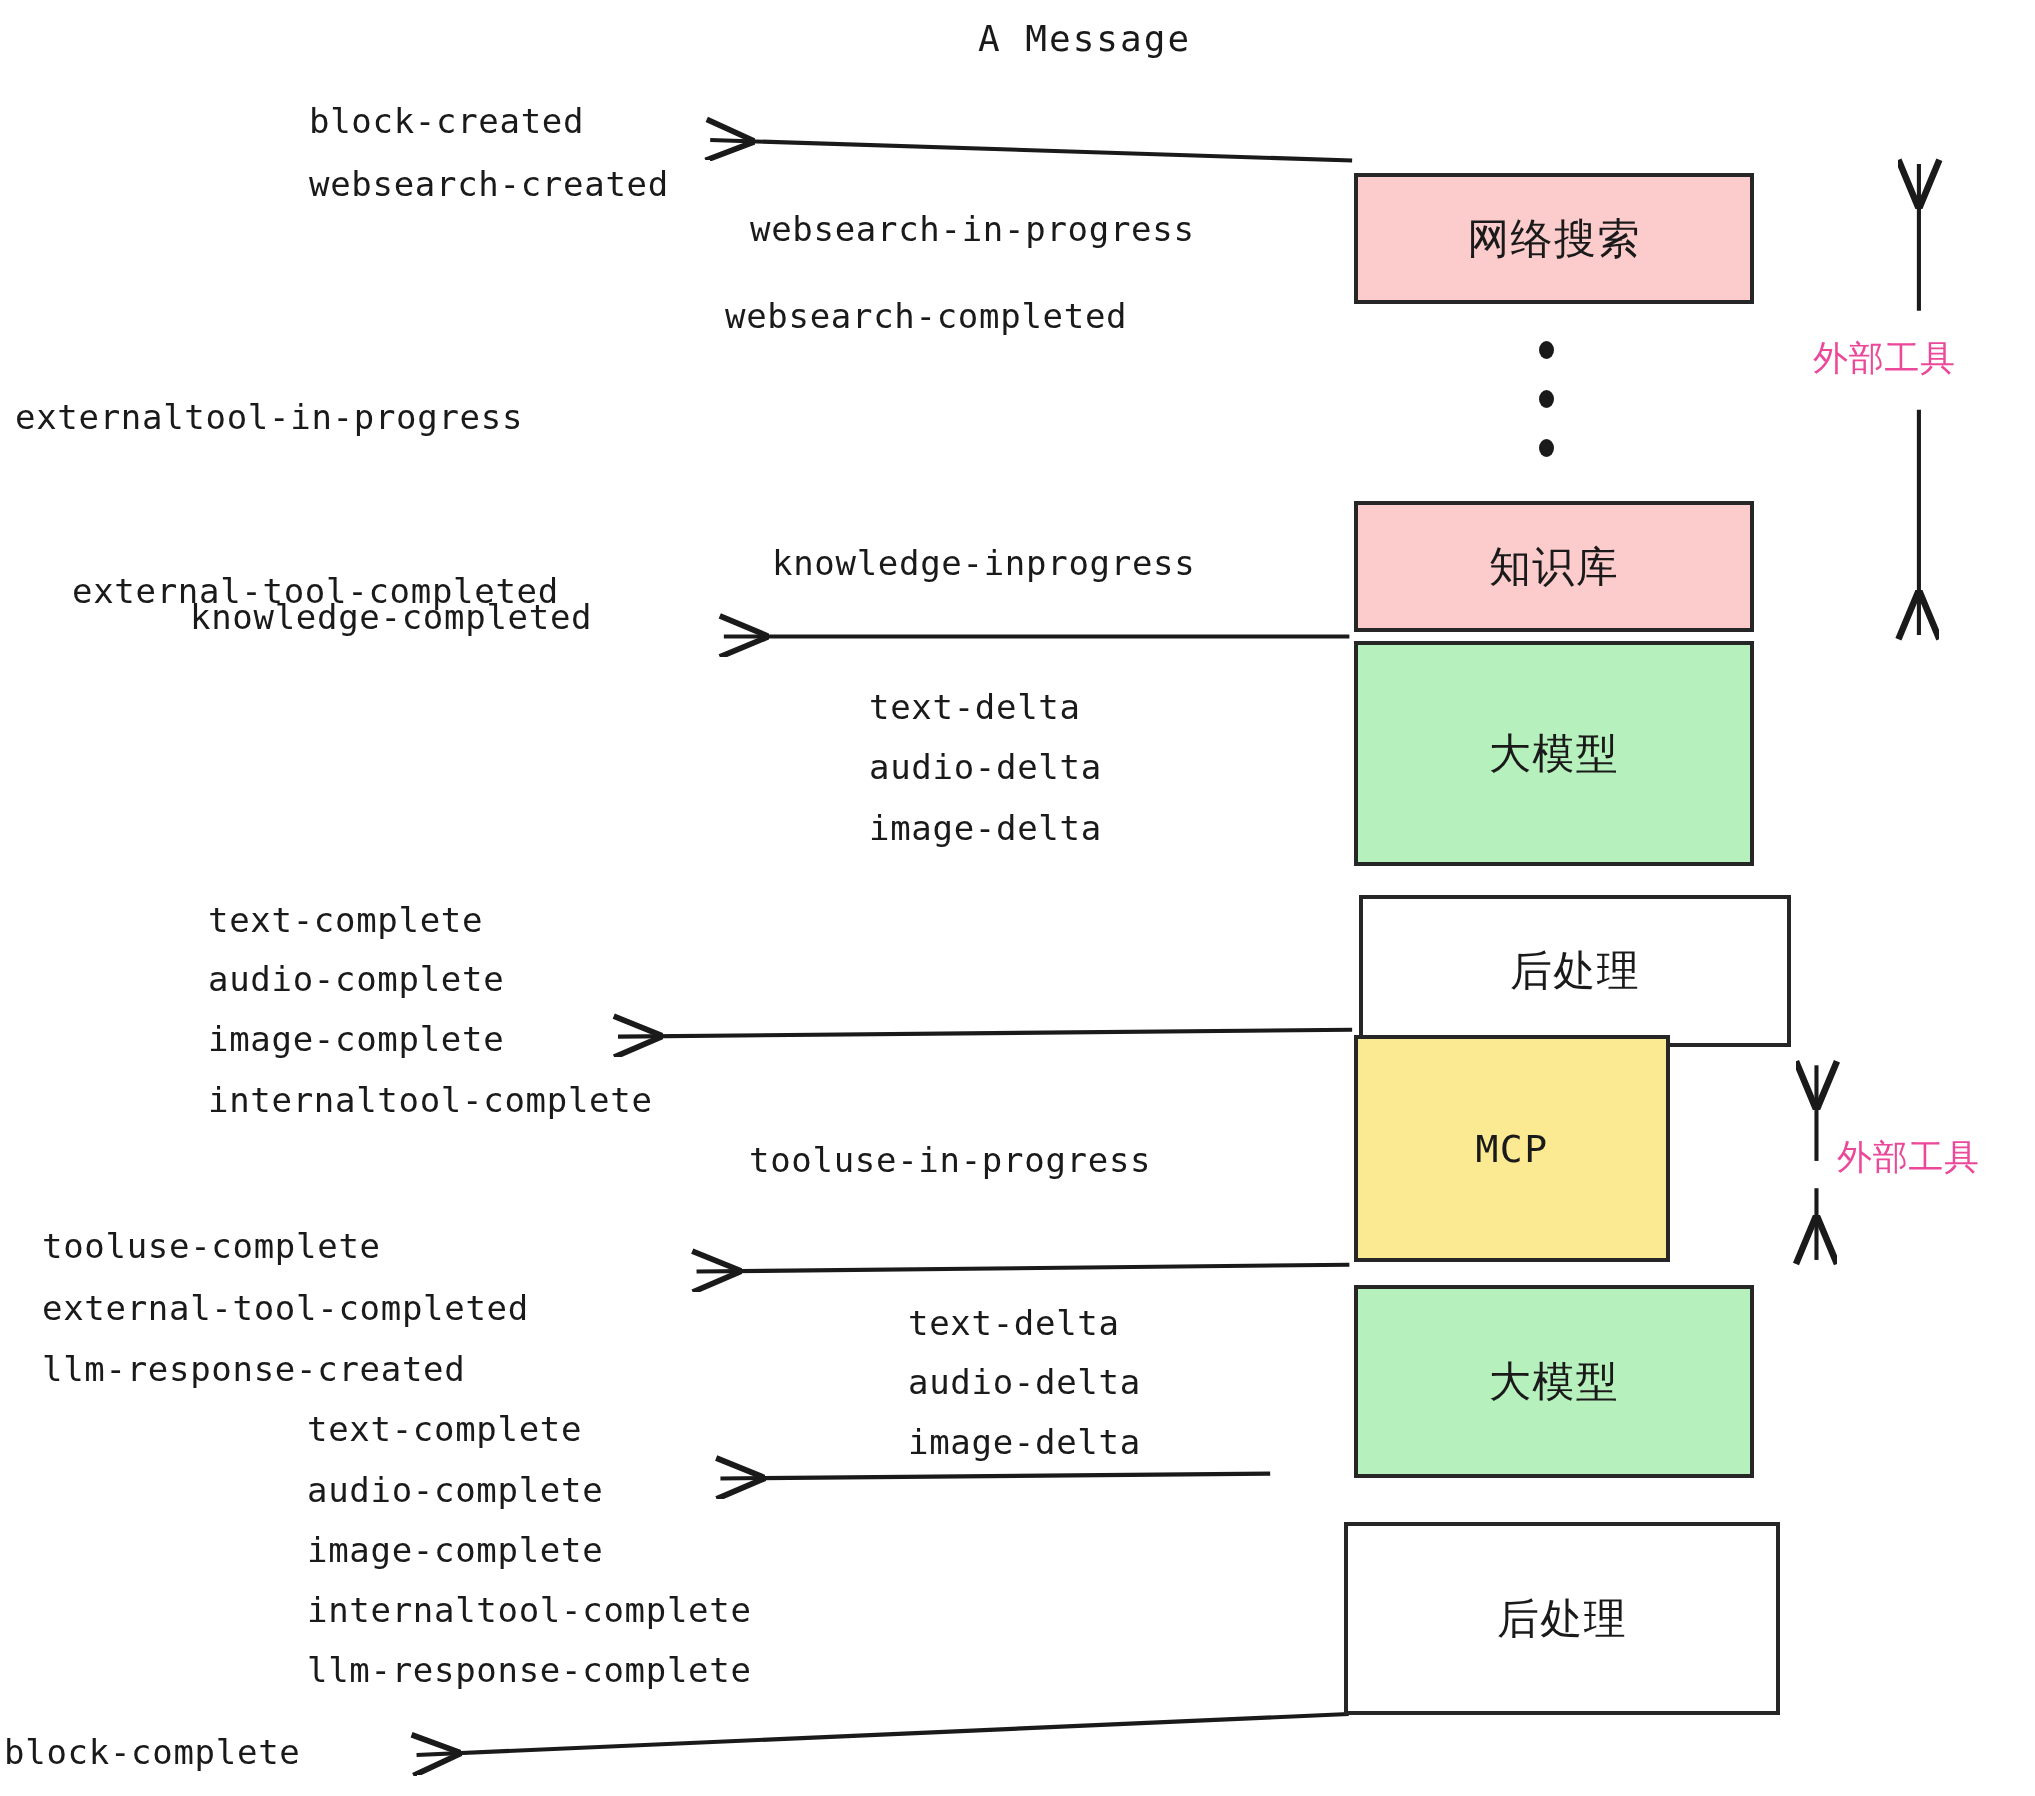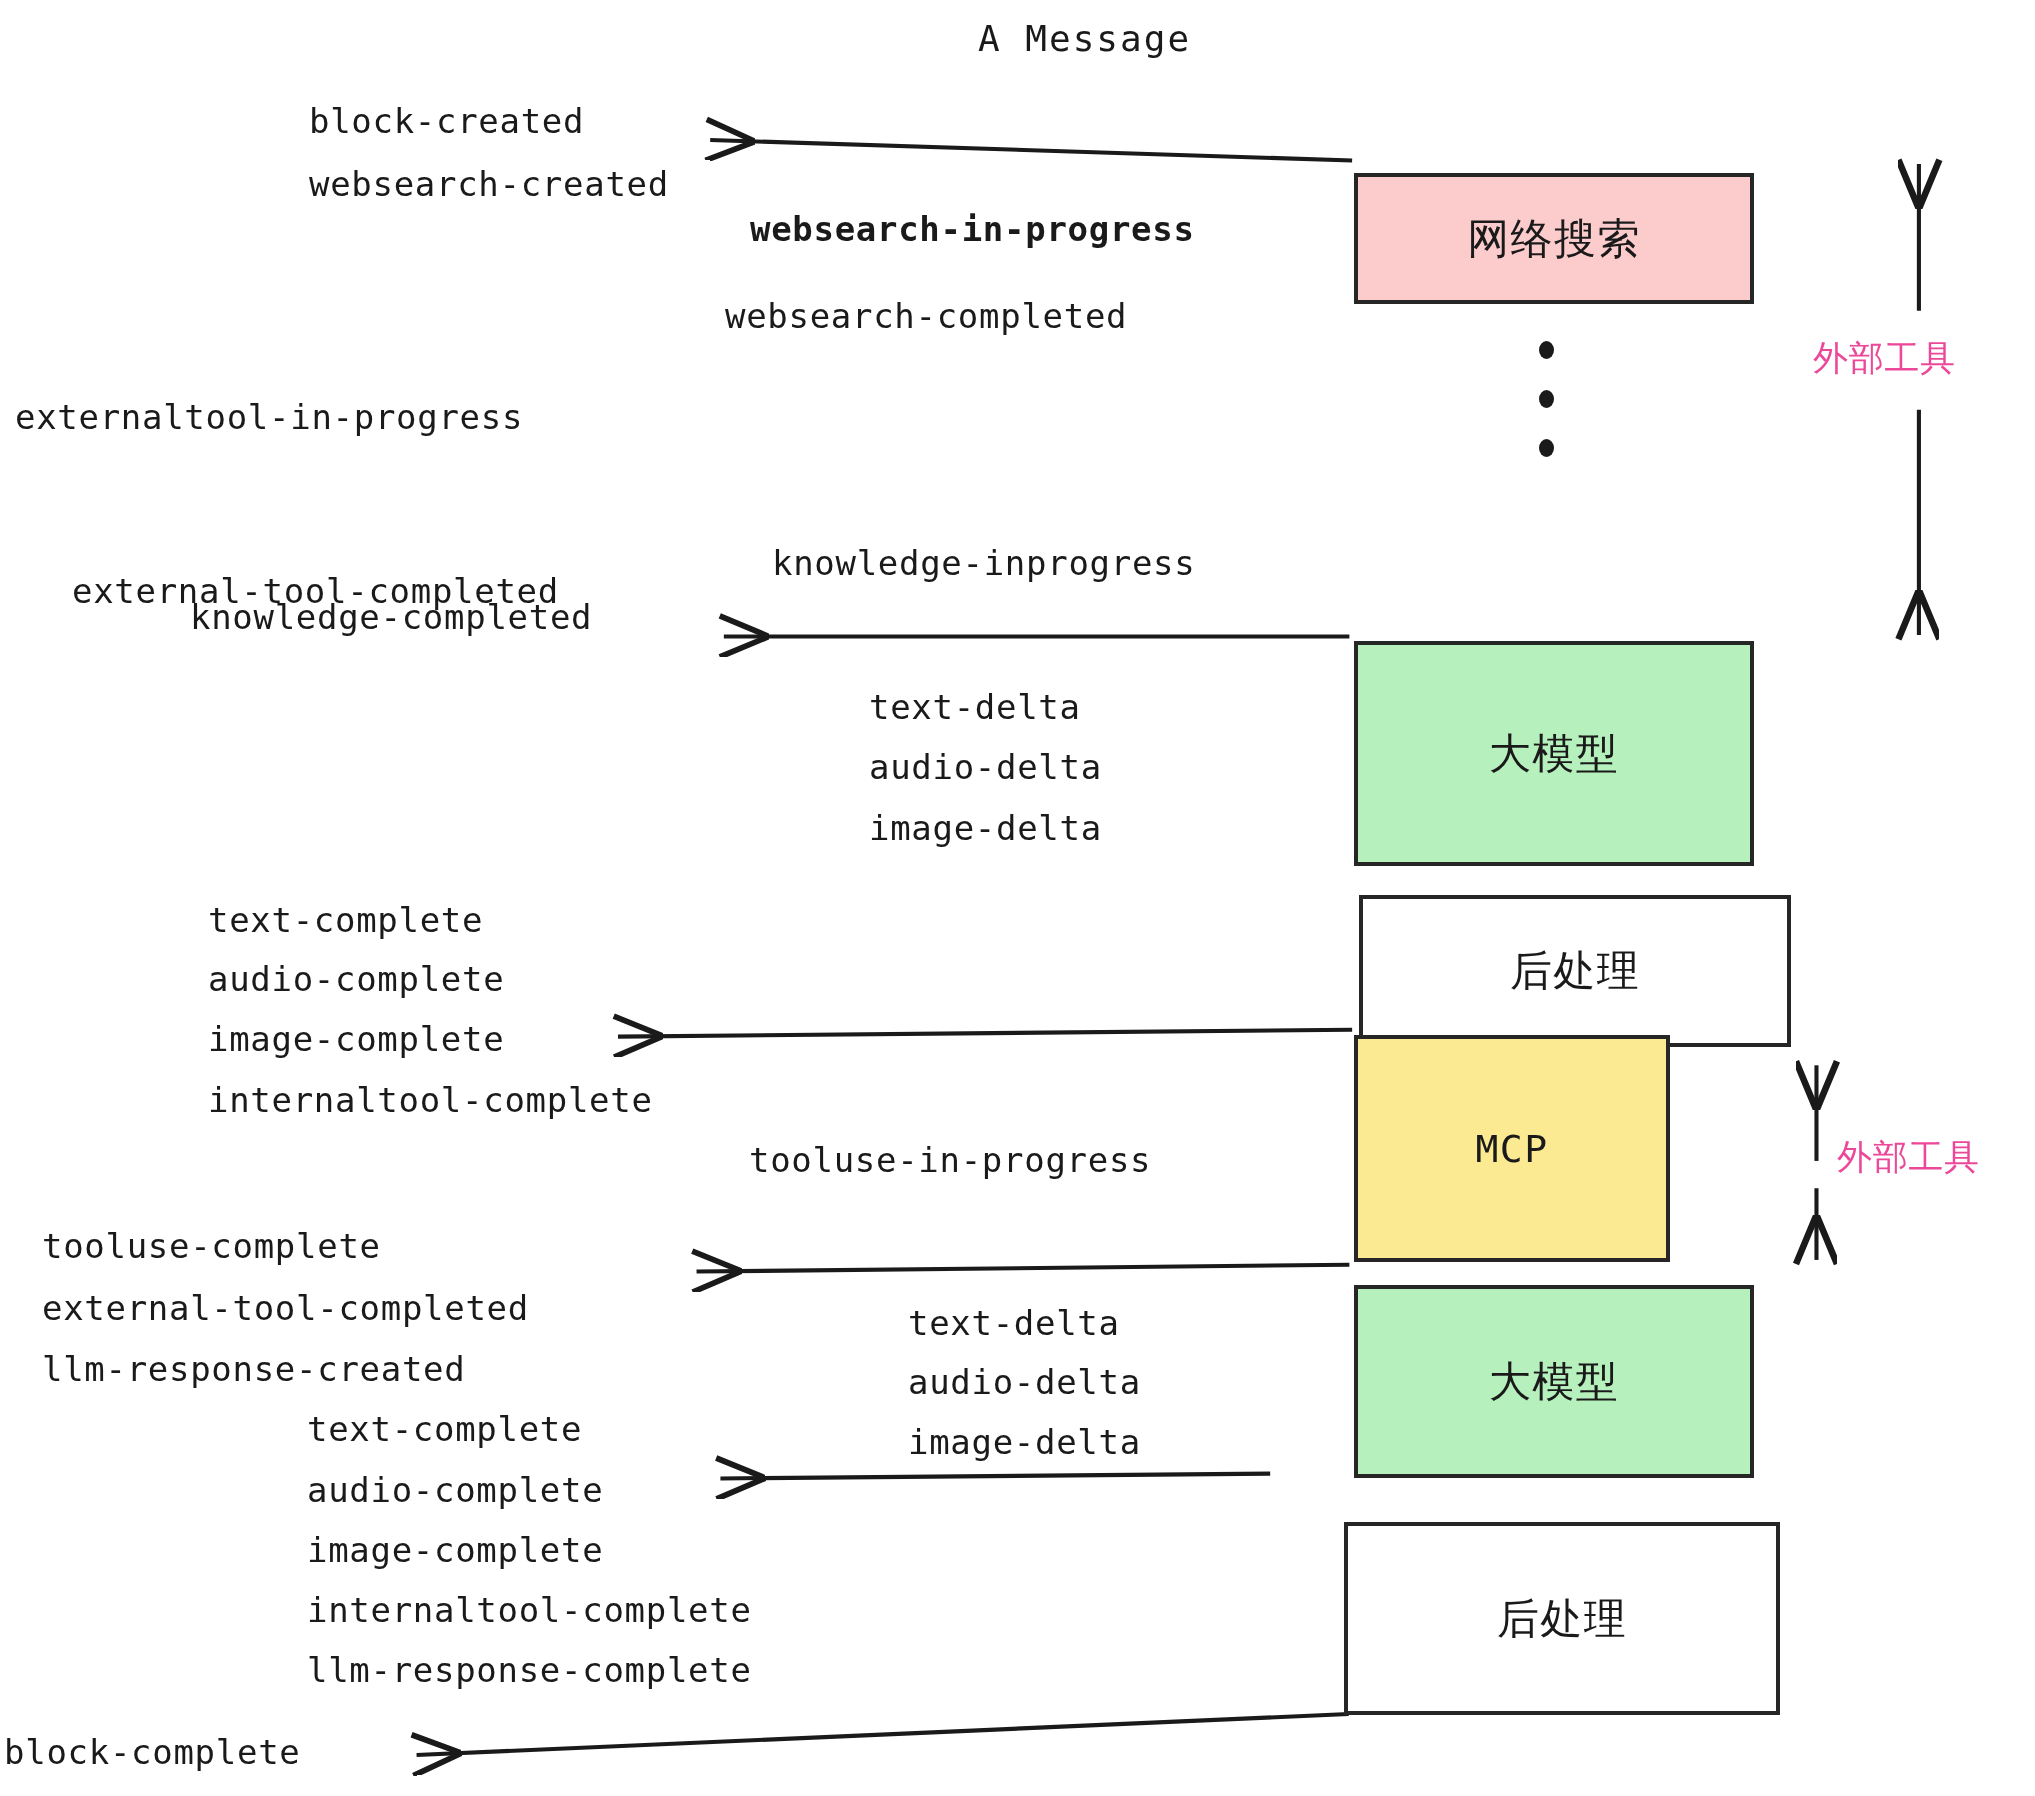--- a/index.html
+++ b/index.html
@@ -112,20 +112,23 @@
   <div class="box" style="left:1354px; top:173px; width:400px; height:131px; background:#FCCBCB;">
     <span>网络搜索</span>
   </div>
 
   <div class="dots" style="left:1537px; top:341px; width:18px; height:116px;">
     <i></i>
       <i></i>
       <i></i>
   </div>
 
+  <div class="box" style="left:1354px; top:501px; width:400px; height:131px; background:#FCCBCB;">
+    <span>知识库</span>
+  </div>
 
   <div class="box" style="left:1354px; top:641px; width:400px; height:225px; background:#B6F0BC;">
     <span>大模型</span>
   </div>
 
   <div class="box" style="left:1359px; top:895px; width:432px; height:152px; background:#FFFFFF;">
     <span>后处理</span>
   </div>
 
   <div class="box mono" style="left:1354px; top:1035px; width:316px; height:227px; background:#FCEA92;">
@@ -141,21 +144,21 @@
   </div>
 
   <div class="sidelabel" style="left:1813px; top:335px;">外部工具</div>
 
   <div class="sidelabel" style="left:1837px; top:1134px;">外部工具</div>
 
   <div class="evt" style="left:309px; top:104px;">block-created</div>
 
   <div class="evt" style="left:309px; top:167px;">websearch-created</div>
 
-  <div class="evt" style="left:750px; top:212px;font-weight:bold;">websearch-in-progress</div>
+  <div class="evt" style="left:750px; top:212px;">websearch-in-progress</div>
 
   <div class="evt" style="left:725px; top:299px;">websearch-completed</div>
 
   <div class="evt" style="left:15px; top:400px;">externaltool-in-progress</div>
 
   <div class="evt" style="left:772px; top:546px;">knowledge-inprogress</div>
 
   <div class="evt" style="left:72px; top:574px;">external-tool-completed</div>
 
   <div class="evt" style="left:190px; top:600px;">knowledge-completed</div>

